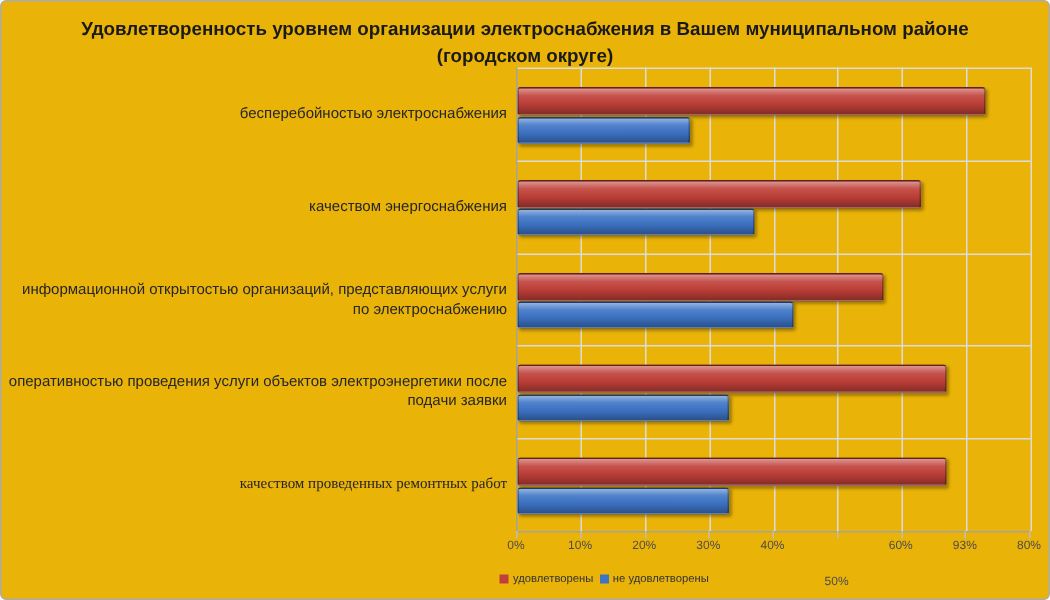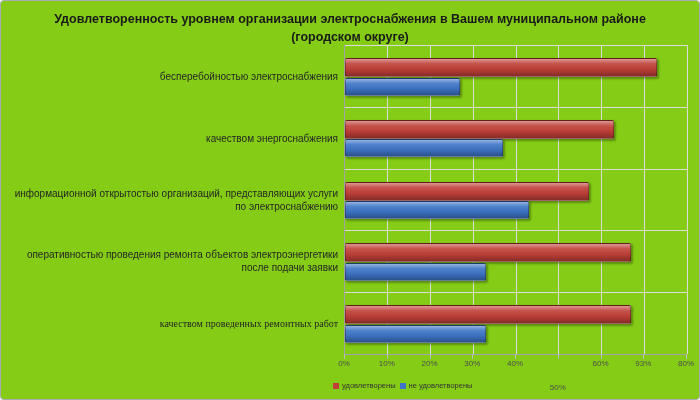--- a/index.html
+++ b/index.html
@@ -1,18 +1,18 @@
 <!DOCTYPE html>
 <html><head>
 <meta charset="utf-8">
 <style>
   html,body { margin:0; padding:0; background:#ffffff; font-family:"Liberation Sans", sans-serif; }
   .chart-frame {
     position:relative; width:700px; height:400px; box-sizing:border-box;
-    background:#84cc16; border:1px solid #ababab; border-radius:4px; overflow:hidden;
+    background:#eab308; border:1px solid #ababab; border-radius:4px; overflow:hidden;
   }
   .chart-title {
     position:absolute; top:9px; left:50%; transform:translateX(-50%);
     width:600px; text-align:center; font-weight:bold; font-size:12.5px;
     line-height:1.45; color:#1a1a1a;
   }
   .plot-area {
     position:absolute; left:343px; top:44px; width:342px; height:309px;
     border-left:1px solid #a3a3a3; border-bottom:1px solid #a3a3a3;
   }
@@ -96,15 +96,15 @@
     <div class="tick-label" style="left: 556.75px; margin-top: 24px;">50%</div>
     <div class="tick-mark" style="left: 599.5px;"></div>
     <div class="tick-label" style="left: 599.5px;">60%</div>
     <div class="tick-mark" style="left: 642.25px;"></div>
     <div class="tick-label" style="left: 642.25px;">93%</div>
     <div class="tick-mark" style="left: 685px;"></div>
     <div class="tick-label" style="left: 685px;">80%</div>
     <div class="cat-label" style="top: 74.9px;">бесперебойностью электроснабжения</div>
     <div class="cat-label" style="top: 198.5px;">информационной открытостью организаций, представляющих услуги по электроснабжению</div>
     <div class="cat-label" style="top: 136.7px;">качеством энергоснабжения</div>
-    <div class="cat-label" style="top: 260.3px;">оперативностью проведения ремонта объектов электроэнергетики после подачи заявки</div>
+    <div class="cat-label" style="top: 260.3px;">оперативностью проведения услуги объектов электроэнергетики после подачи заявки</div>
     <div class="cat-label" style="top: 322.1px; font-family: Liberation Serif, serif;">качеством проведенных ремонтных работ</div>
   </div>
 
 </body></html>

